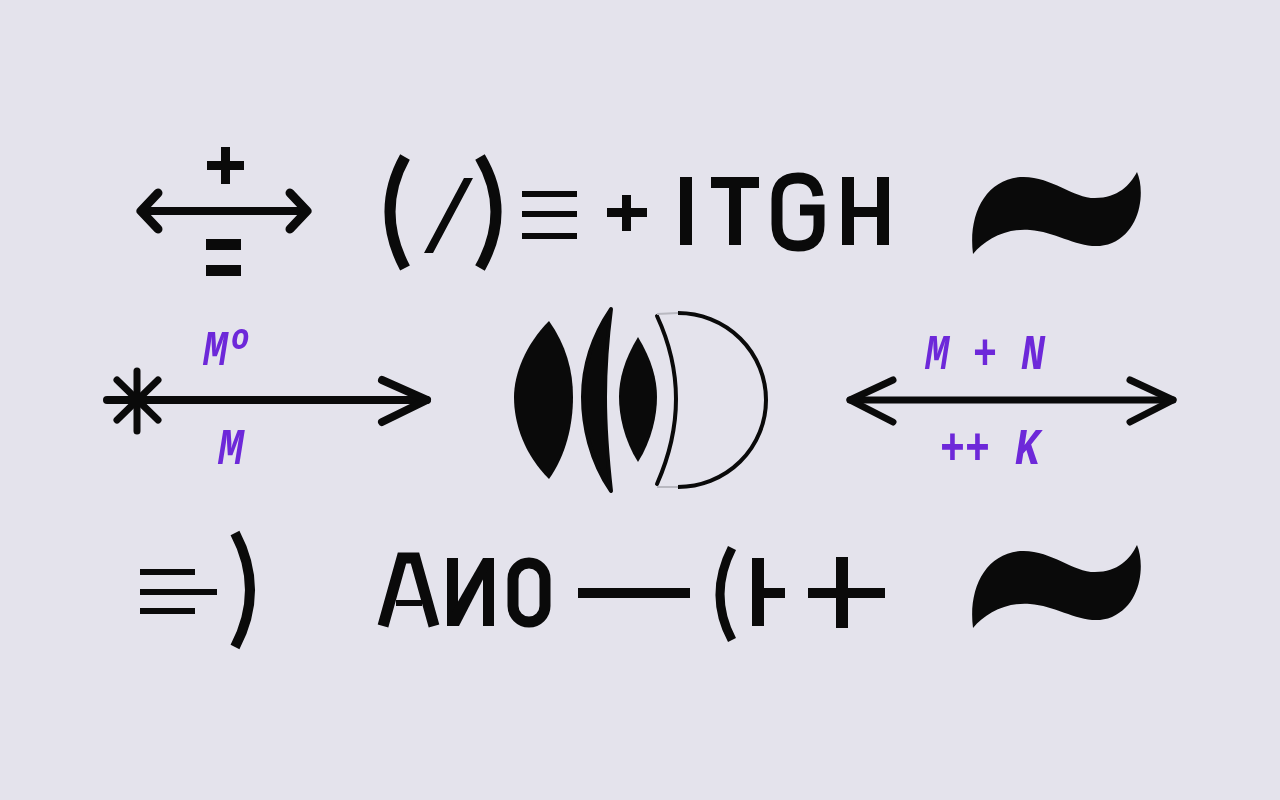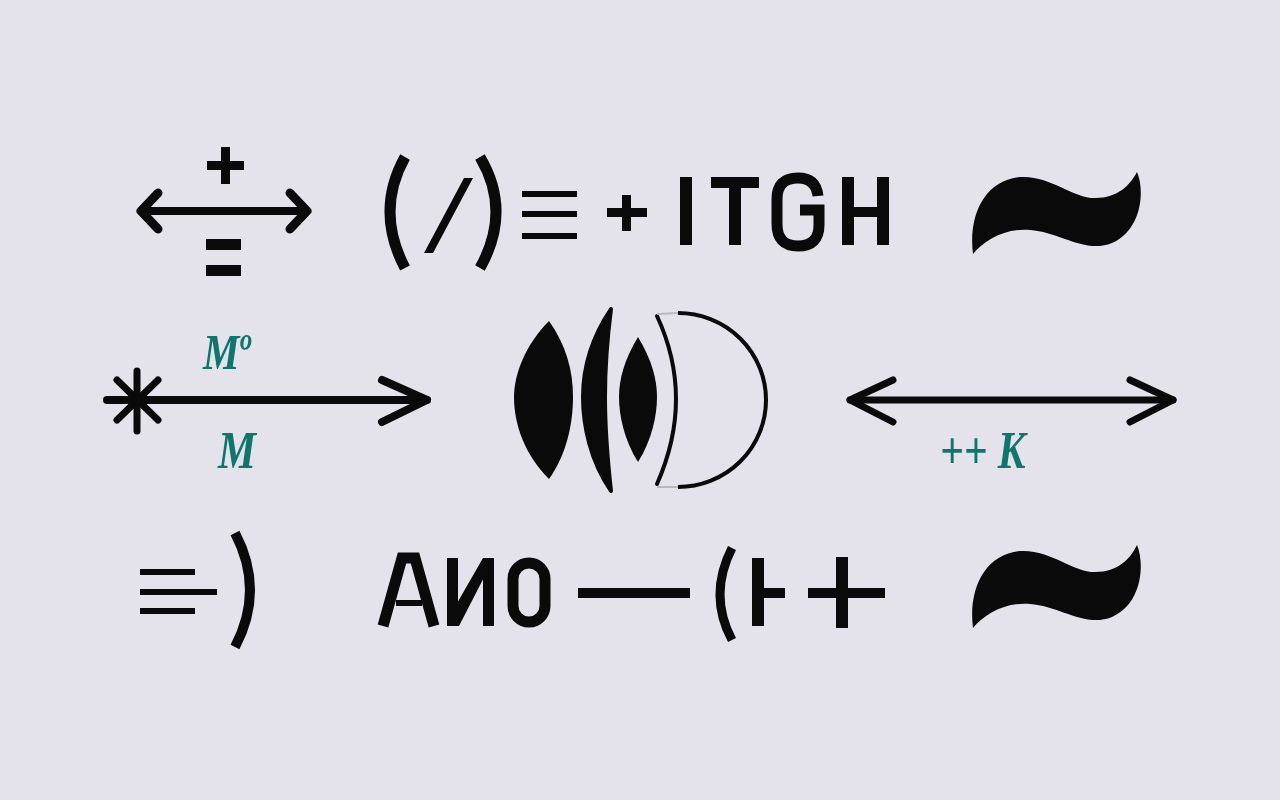--- a/index.html
+++ b/index.html
@@ -15,23 +15,23 @@
       font-family: "DejaVu Sans", sans-serif;
       color: #0a0a0a;
     }
     .canvas {
       position: absolute;
       left: 0; top: 0;
       width: 1280px; height: 800px;
     }
     .glyph-text {
       position: absolute;
-      font-family: Liberation Serif, serif;
+      font-family: Liberation Mono, monospace;
       font-weight: bold;
-      color: #0f766e;
+      color: #6d28d9;
       white-space: nowrap;
       line-height: 1;
     }
     .italic {
       font-style: italic;
       font-weight: bold;
     }
     .cond {
       display: inline-block;
       transform-origin: left center;
@@ -152,16 +152,19 @@
     <path d="M973,628 C968,589 985,554 1020,551 C1050,549 1072,572 1095,572 C1118,572 1130,559 1137,545 C1145,564 1142,604 1112,617 C1085,628 1060,606 1030,604 C1005,602 985,614 973,628 Z" fill="#0a0a0a"></path>
   </svg>
 
   
   <div class="glyph-text italic" style="left:203px; top:327px; font-size:50px; letter-spacing:-2px;">
     <span class="cond" style="transform:scaleX(0.82);">Mº</span>
   </div>
   <div class="glyph-text italic" style="left:218px; top:425px; font-size:52px;">
     <span class="cond" style="transform:scaleX(0.82);">M</span>
   </div>
+  <div class="glyph-text italic" style="left:925px; top:331px; font-size:50px;">
+    <span class="cond" style="transform:scaleX(0.8);">M + N</span>
+  </div>
   <div class="glyph-text italic" style="left:940px; top:425px; font-size:52px;">
     <span class="cond" style="transform:scaleX(0.8);">++ K</span>
   </div>
 </div>
 
 </body></html>

